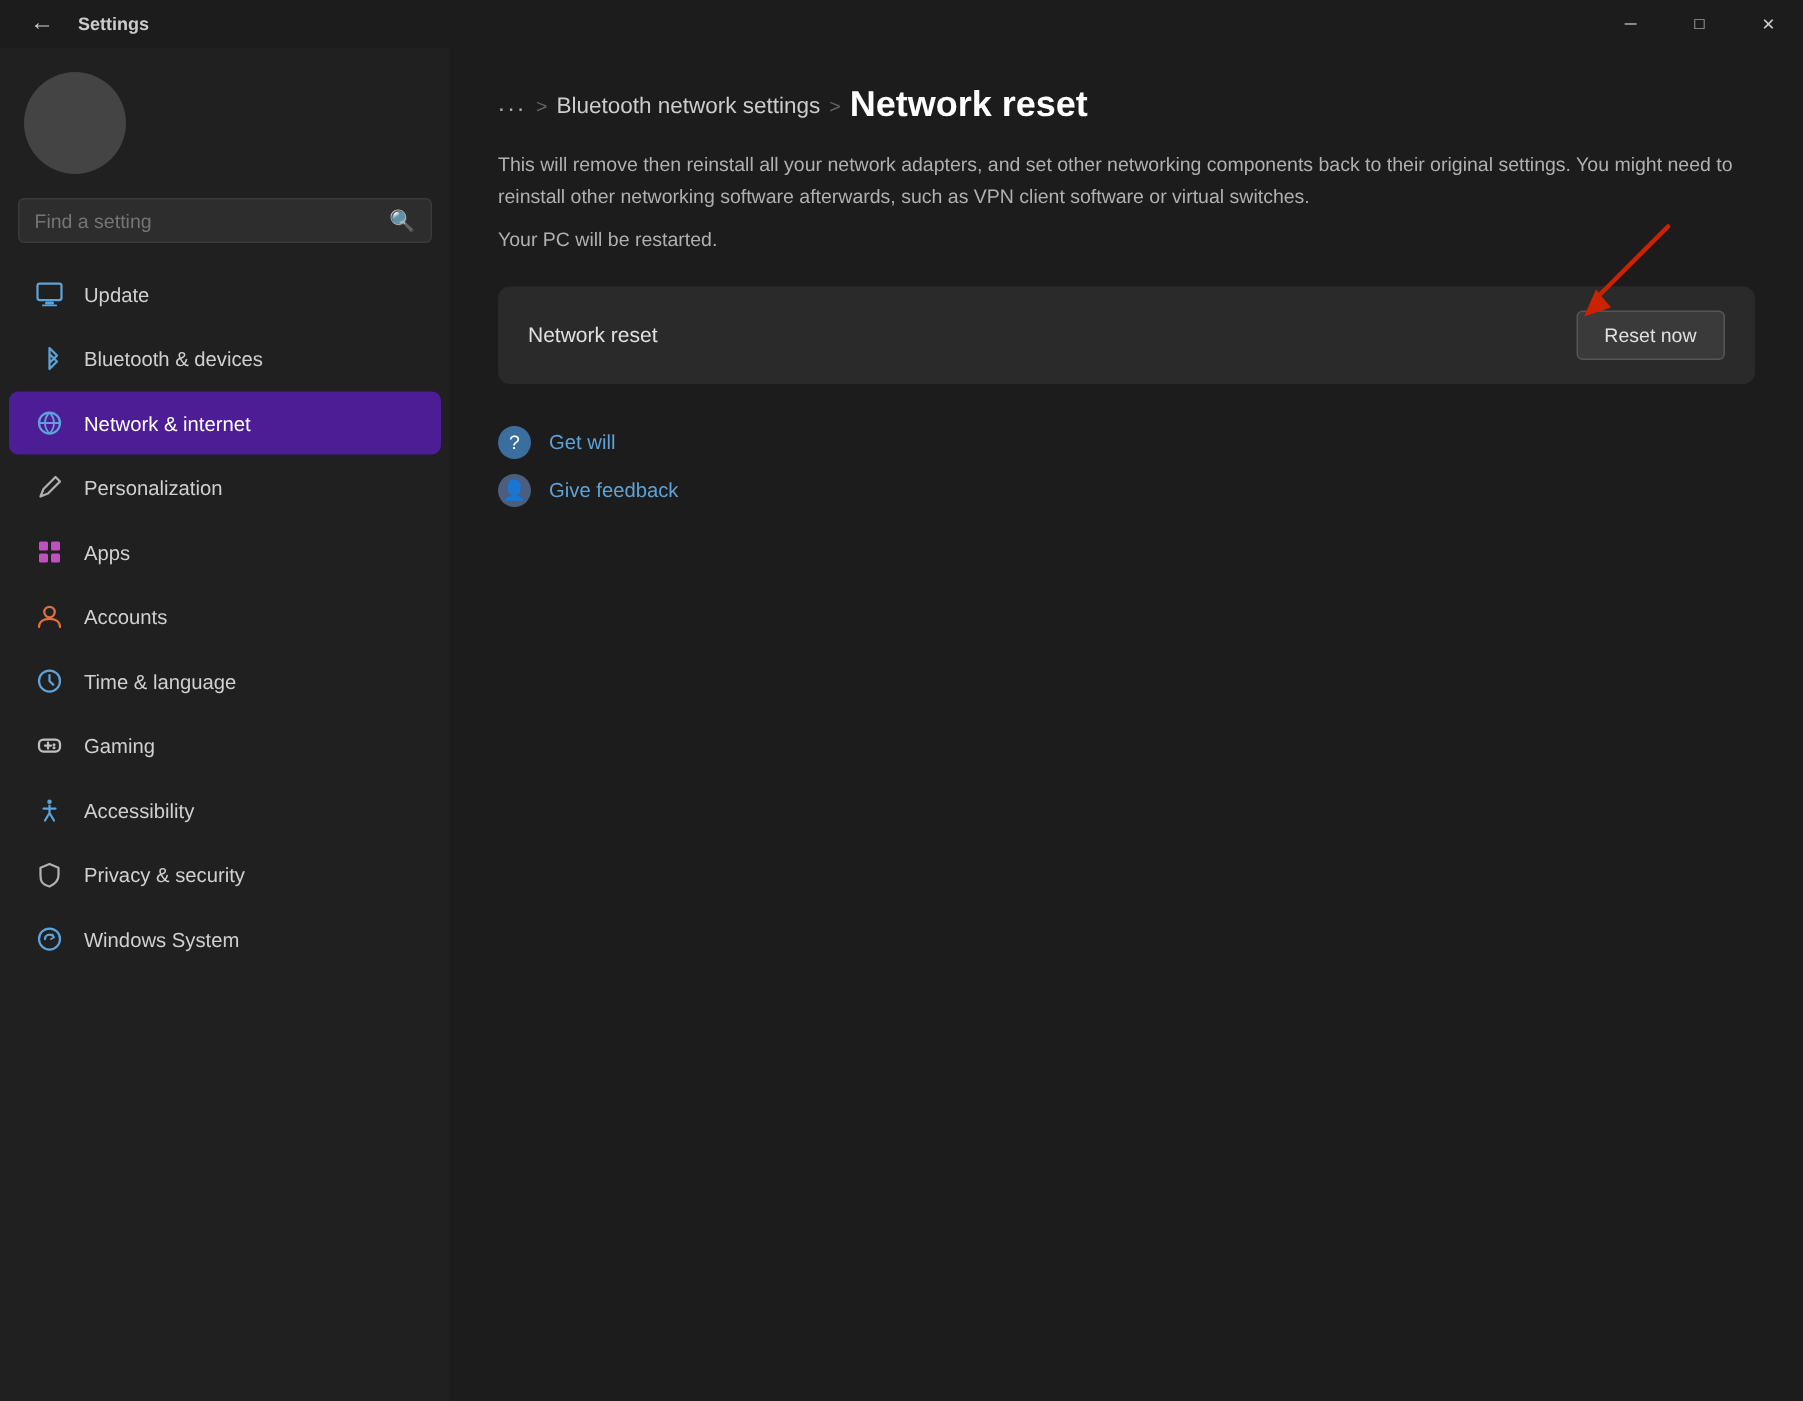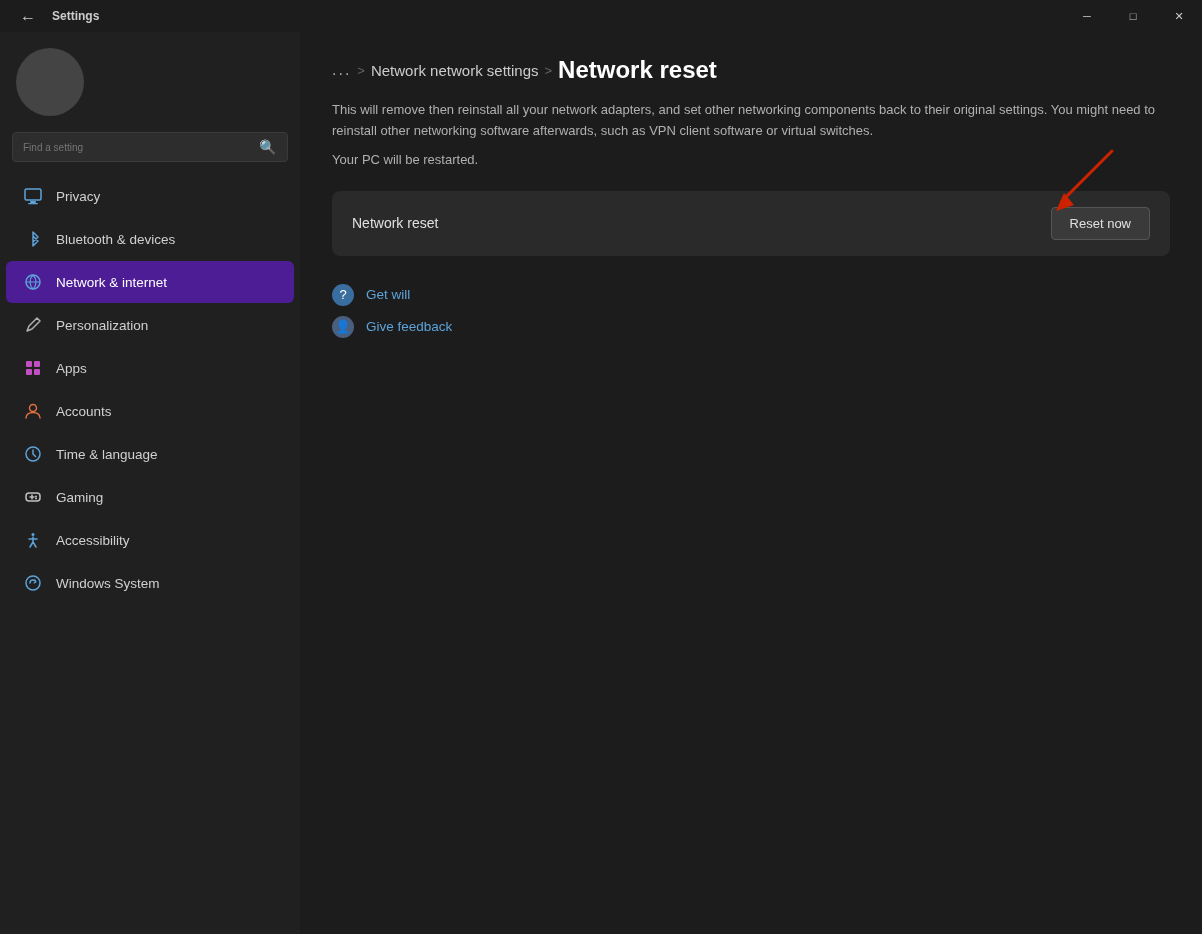--- a/index.html
+++ b/index.html
@@ -74,21 +74,21 @@
       background: #2d2d2d;
       border-radius: 4px;
       padding: 6px 10px;
       border: 1px solid #3a3a3a;
     }
     .search-box input {
       background: transparent;
       border: none;
       outline: none;
       color: #f0abfc;
-      font-size: 10px;
+      font-size: 13px;
       flex: 1;
     }
     .search-icon-svg {
       color: #aaa;
       font-size: 14px;
     }
 
     .nav-list {
       list-style: none;
       flex: 1;
@@ -253,21 +253,21 @@
 
     <ul class="nav-list">
       <li class="nav-item">
         <span class="nav-icon">
           <svg width="18" height="18" viewBox="0 0 18 18" fill="none">
               <rect x="1" y="2" width="16" height="11" rx="1.5" stroke="#5da3d9" stroke-width="1.5"></rect>
               <rect x="6" y="14" width="6" height="2" rx="1" fill="#5da3d9"></rect>
               <rect x="4" y="16" width="10" height="1.2" rx="0.6" fill="#5da3d9"></rect>
             </svg>
         </span>
-        <span>Privacy</span>
+        <span>Update</span>
       </li>
       <li class="nav-item">
         <span class="nav-icon">
           <svg width="18" height="18" viewBox="0 0 18 18" fill="none">
               <path d="M9 2v14M9 2l5 5-5 5M9 16l5-5-5-5" stroke="#5da3d9" stroke-width="1.5" stroke-linecap="round" stroke-linejoin="round"></path>
             </svg>
         </span>
         <span>Bluetooth &amp; devices</span>
       </li>
       <li class="nav-item active">
@@ -333,36 +333,44 @@
               <circle cx="9" cy="3.5" r="1.5" fill="#5da3d9"></circle>
               <path d="M9 6v5M9 11l-3 5M9 11l3 5" stroke="#5da3d9" stroke-width="1.5" stroke-linecap="round"></path>
               <path d="M5 8h8" stroke="#5da3d9" stroke-width="1.5" stroke-linecap="round"></path>
             </svg>
         </span>
         <span>Accessibility</span>
       </li>
       <li class="nav-item">
         <span class="nav-icon">
           <svg width="18" height="18" viewBox="0 0 18 18" fill="none">
+              <path d="M9 2l6 2.5v5c0 3.5-2.5 6-6 7.5C3.5 15.5 3 13 3 9.5v-5L9 2z" stroke="#b0b0b0" stroke-width="1.5" stroke-linejoin="round"></path>
+            </svg>
+        </span>
+        <span>Privacy &amp; security</span>
+      </li>
+      <li class="nav-item">
+        <span class="nav-icon">
+          <svg width="18" height="18" viewBox="0 0 18 18" fill="none">
               <circle cx="9" cy="9" r="7" stroke="#5da3d9" stroke-width="1.5"></circle>
               <path d="M6 9a3 3 0 0 1 3-3 3 3 0 0 1 2.12.88" stroke="#5da3d9" stroke-width="1.5" stroke-linecap="round"></path>
               <path d="M11 6l1 2-2 1" stroke="#5da3d9" stroke-width="1.2" stroke-linecap="round" stroke-linejoin="round"></path>
             </svg>
         </span>
         <span>Windows System</span>
       </li>
     </ul>
   </nav>
 
   <main class="content">
 
     <div class="breadcrumb">
       <span class="dots">...</span>
       <span class="sep">&gt;</span>
-      <span class="link" style="cursor:pointer;">Network network settings</span>
+      <span class="link" style="cursor:pointer;">Bluetooth network settings</span>
       <span class="sep">&gt;</span>
       <span class="current">Network reset</span>
     </div>
 
     <p class="description">This will remove then reinstall all your network adapters, and set other networking components back to their original settings. You might need to reinstall other networking software afterwards, such as VPN client software or virtual switches.</p>
     <p class="restart-note">Your PC will be restarted.</p>
 
     <div style="position:relative;">
       <div class="network-reset-card">
         <span class="network-reset-label">Network reset</span>

